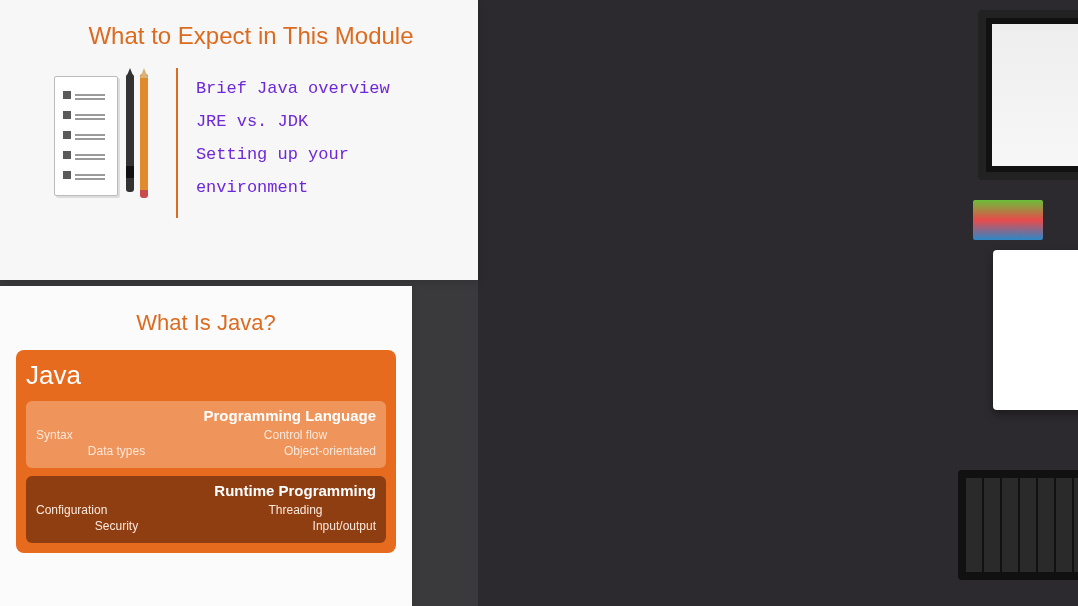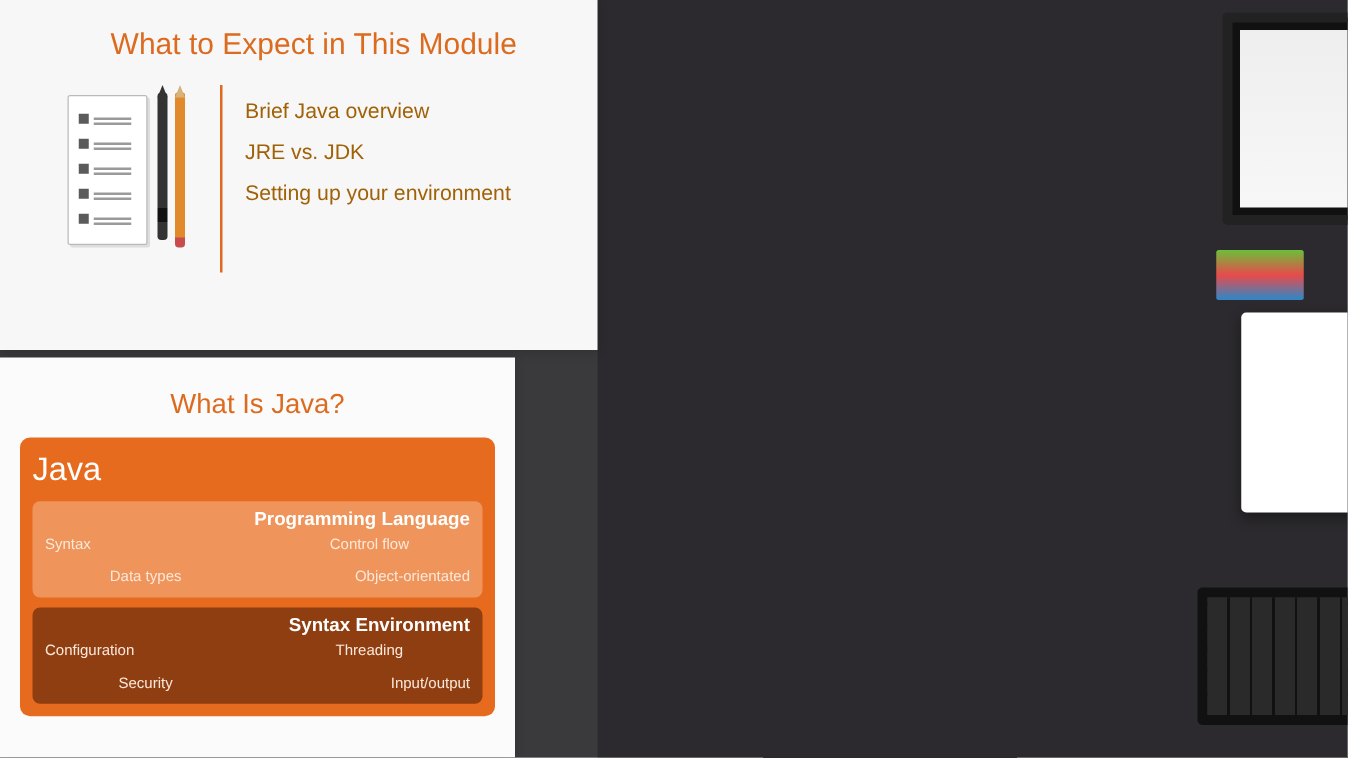--- a/index.html
+++ b/index.html
@@ -31,28 +31,28 @@
   .clipboard-paper .row::after { content:""; position:absolute; left:12px; top:3px; width:30px; height:2px; background:#9a9a9a; box-shadow:0 4px 0 #9a9a9a; }
   .r1{top:14px}.r2{top:34px}.r3{top:54px}.r4{top:74px}.r5{top:94px}
   .pen-dark { position:absolute; left:78px; top:6px; width:8px; height:118px; background:linear-gradient(#333 0 78%,#111 78% 88%,#333 88%); border-radius:3px; }
   .pen-dark::after{content:"";position:absolute;left:0;top:-10px;border:4px solid transparent;border-bottom:10px solid #333;}
   .pencil { position:absolute; left:92px; top:6px; width:8px; height:118px; background:#e08a2b; border-radius:2px; }
   .pencil::before{content:"";position:absolute;left:0;top:-10px;border:4px solid transparent;border-bottom:10px solid #d7b27a;}
   .pencil::after{content:"";position:absolute;left:0;bottom:-6px;width:8px;height:8px;background:#c94b4b;border-radius:0 0 3px 3px;}
 
   .divider { width:2px; background:#dc6b1f; margin:0 18px; align-self:stretch; min-height:150px; }
   .bullets { list-style:none; padding-top:4px; }
-  .bullets li { color:#a16207; font-size:17px; line-height:1.95; font-weight:300; }
+  .bullets li { color:#6d28d9; font-size:17px; line-height:1.95; font-weight:300;font-family:Liberation Mono, monospace; }
 
   
   .java-card { margin:14px 16px 0 16px; background:#e76b1f; border-radius:8px; padding:8px 10px 10px 10px; color:#fff; }
   .java-card .card-title { text-align:left; font-size:26px; font-weight:300; color:#fff; padding:2px 0 6px; }
   .subcard { border-radius:6px; padding:6px 10px 10px; margin-top:4px; }
   .subcard h3 { text-align:right; font-weight:700; font-size:15px; color:#fff; margin-bottom:4px; }
-  .subcard .grid { display:grid; grid-template-columns:1fr 1fr; gap:12px 18px; font-size:12px; color:#ffe9d7; }
+  .subcard .grid { display:grid; grid-template-columns:1fr 1fr; gap:2px 18px; font-size:12px; color:#ffe9d7; }
   .subcard .grid span { white-space:nowrap; }
   .subcard.lang { background:#ef945a; }
   .subcard.runtime { background:#8f3e12; margin-top:8px; }
   .subcard.lang .grid, .subcard.runtime .grid { color:#fbe8da; }
   .g-a{justify-self:start}.g-b{justify-self:center}.g-c{justify-self:start;grid-column:1}.g-d{justify-self:end;grid-column:2}
 </style>
 </head>
 <body>
 
 <div class="stage">
@@ -102,21 +102,21 @@
         <h3>Programming Language</h3>
         <div class="grid">
           <span class="g-a">Syntax</span>
           <span class="g-b">Control flow</span>
           <span class="g-c" style="justify-self:center">Data types</span>
           <span class="g-d">Object-orientated</span>
         </div>
       </div>
 
       <div class="subcard runtime">
-        <h3>Syntax Environment</h3>
+        <h3>Runtime Programming</h3>
         <div class="grid">
           <span class="g-a">Configuration</span>
           <span class="g-b">Threading</span>
           <span class="g-c" style="justify-self:center">Security</span>
           <span class="g-d">Input/output</span>
         </div>
       </div>
     </div>
   </section>
 

